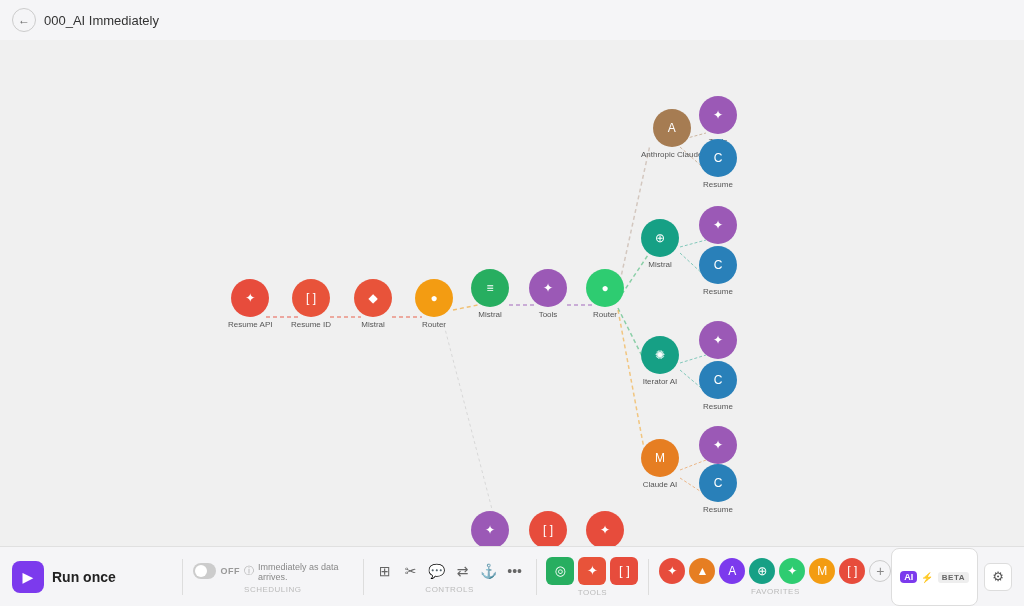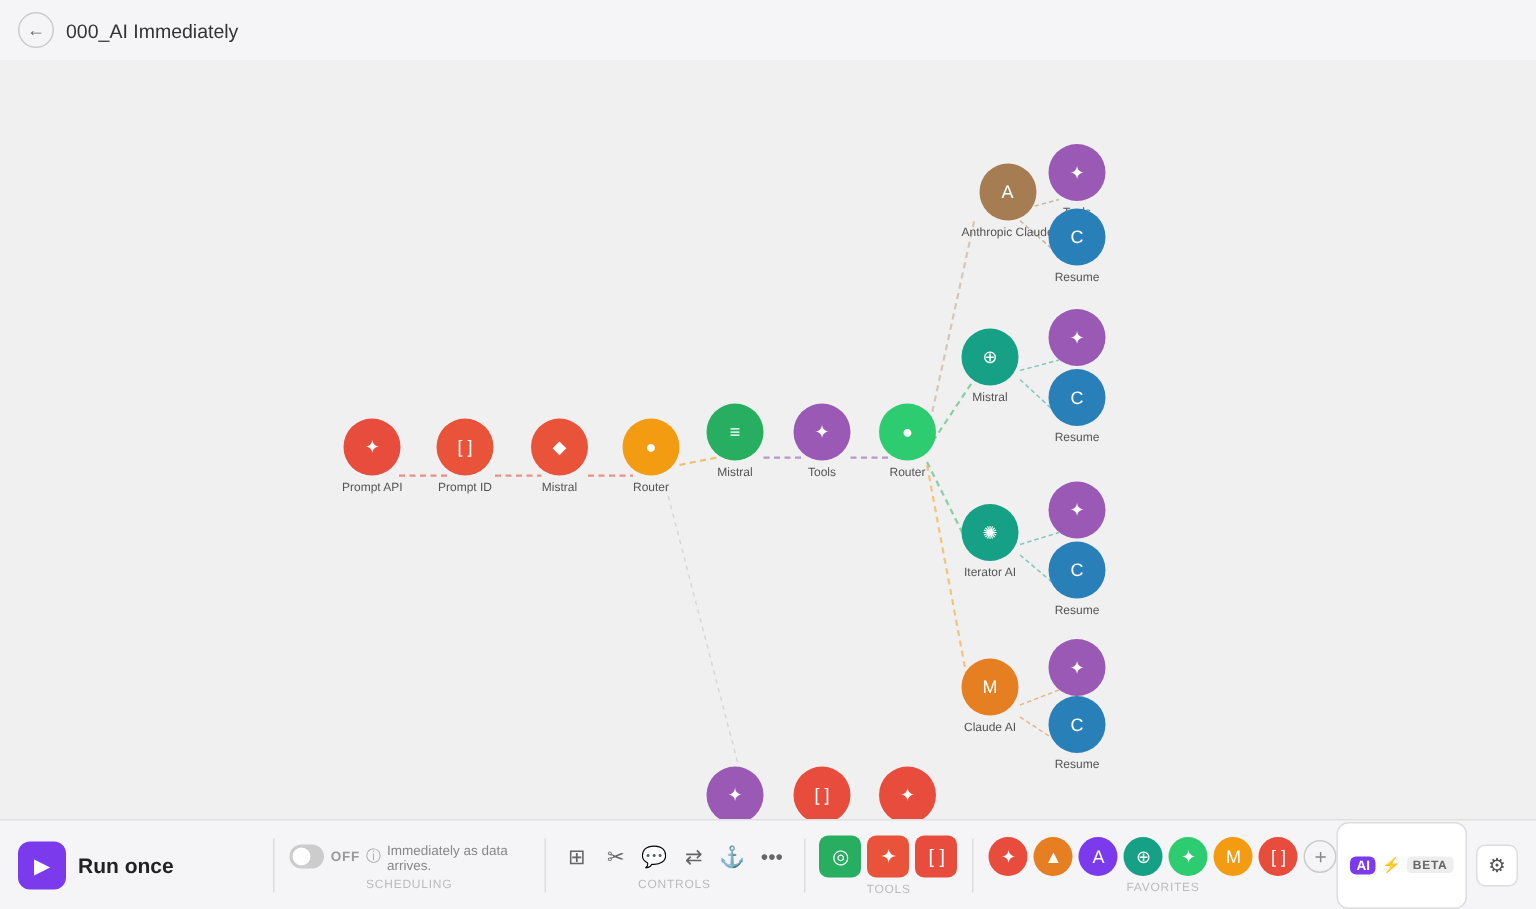--- a/index.html
+++ b/index.html
@@ -187,21 +187,21 @@
     }
 
     .right-actions {
       margin-left: auto;
       display: flex;
       align-items: center;
       gap: 6px;
     }
     .ai-beta-btn {
       display: flex;
-      align-items: flex-start;
+      align-items: flex-end;
       gap: 4px;
       background: #fff;
       border: 1px solid #ddd;
       border-radius: 8px;
       padding: 22px 8px;
       cursor: pointer;
       font-size: 11px;
       color: #333;
     }
     .ai-badge {
@@ -298,27 +298,27 @@
 
     <line x1="509" y1="507" x2="536" y2="507" stroke="#9b59b6" stroke-width="1.5" stroke-dasharray="4,3" opacity="0.6"></line>
     <line x1="566" y1="507" x2="593" y2="507" stroke="#e74c3c" stroke-width="1.5" stroke-dasharray="4,3" opacity="0.6"></line>
   </svg>
 
   <div id="nodes-container">
       <div class="node" style="left: 228px; top: 239px;">
       <div class="node-circle sm" style="background:#e74c3c;">
         <span style="color:white;font-size:12px;">✦</span>
       </div>
-      <div class="node-label">Prompt API</div>
+      <div class="node-label">Resume API</div>
     </div>
       <div class="node" style="left: 291px; top: 239px;">
       <div class="node-circle sm" style="background:#e8533a;">
         <span style="color:white;font-size:12px;">[ ]</span>
       </div>
-      <div class="node-label">Prompt ID</div>
+      <div class="node-label">Resume ID</div>
     </div>
       <div class="node" style="left: 354px; top: 239px;">
       <div class="node-circle sm" style="background:#e8533a;">
         <span style="color:white;font-size:12px;">◆</span>
       </div>
       <div class="node-label">Mistral</div>
     </div>
       <div class="node" style="left: 415px; top: 239px;">
       <div class="node-circle sm" style="background:#f39c12;">
         <span style="color:white;font-size:12px;">●</span>

